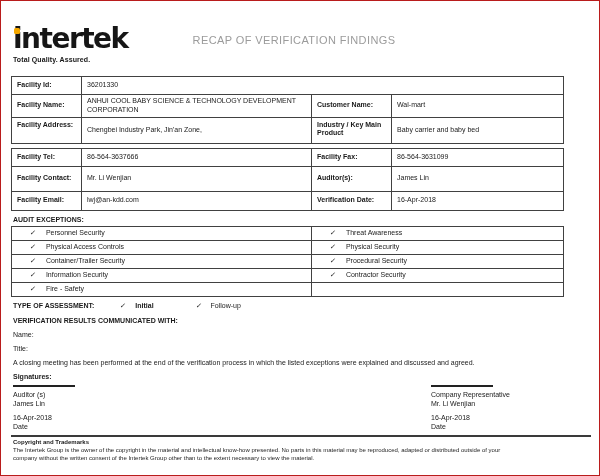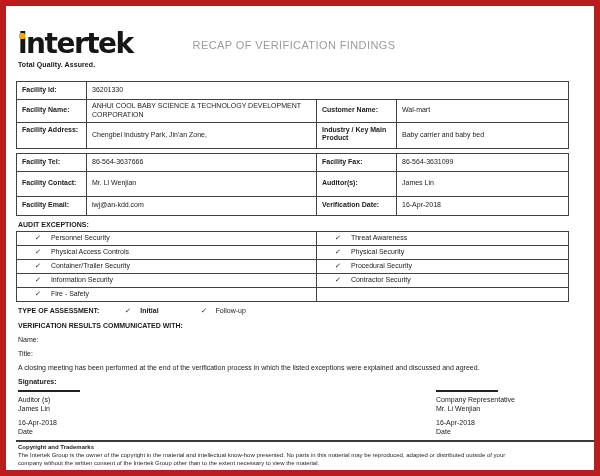--- a/index.html
+++ b/index.html
@@ -1,18 +1,18 @@
 <!DOCTYPE html>
 <html><head>
 <meta charset="utf-8">
 <style>
   html,body { margin:0; padding:0; background:#fff; }
   .page {
     position:relative; width:600px; height:476px; box-sizing:border-box;
-    background:#fff; border:6px solid #b91c1c; overflow:hidden;
+    background:#fff; border:1px solid #b91c1c; overflow:hidden;
     font-family:"Liberation Sans", sans-serif; color:#1a1a1a;
   }
   
   .header { position:relative; height:75px; }
   .logo { position:absolute; left:12px; top:24px; }
   .logo-text-wrap { position:relative; display:inline-block; line-height:1; }
   .logo-text {
     font-family:"DejaVu Sans", sans-serif; font-weight:bold; font-size:28px;
     letter-spacing:-1.5px; color:#161616; line-height:1;
   }

